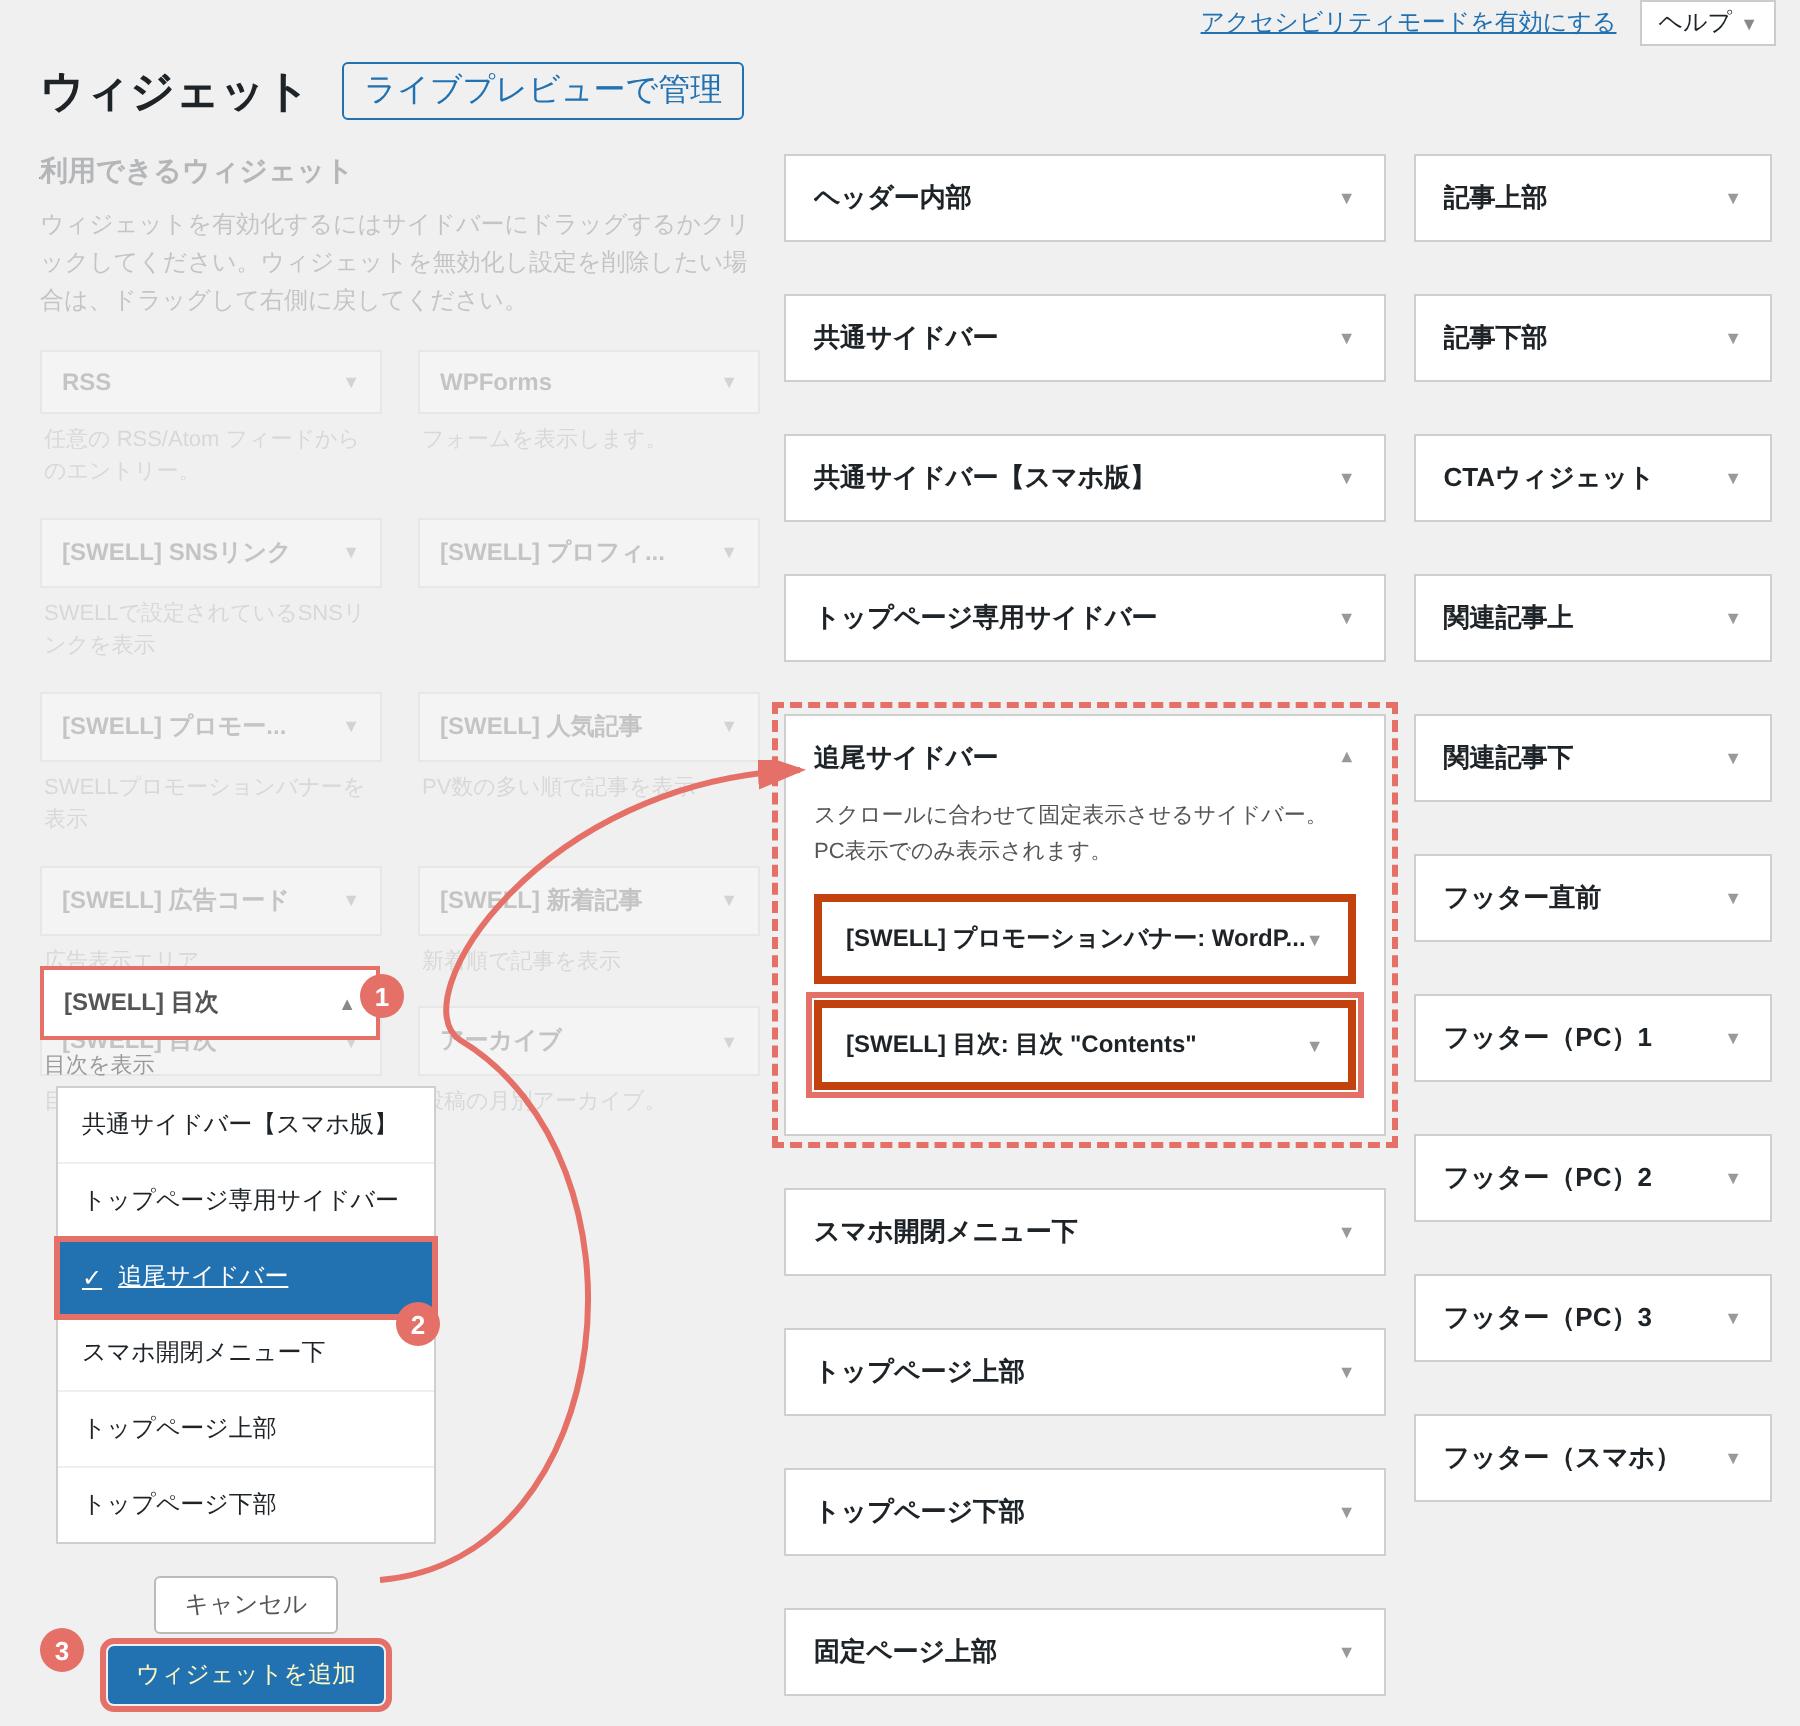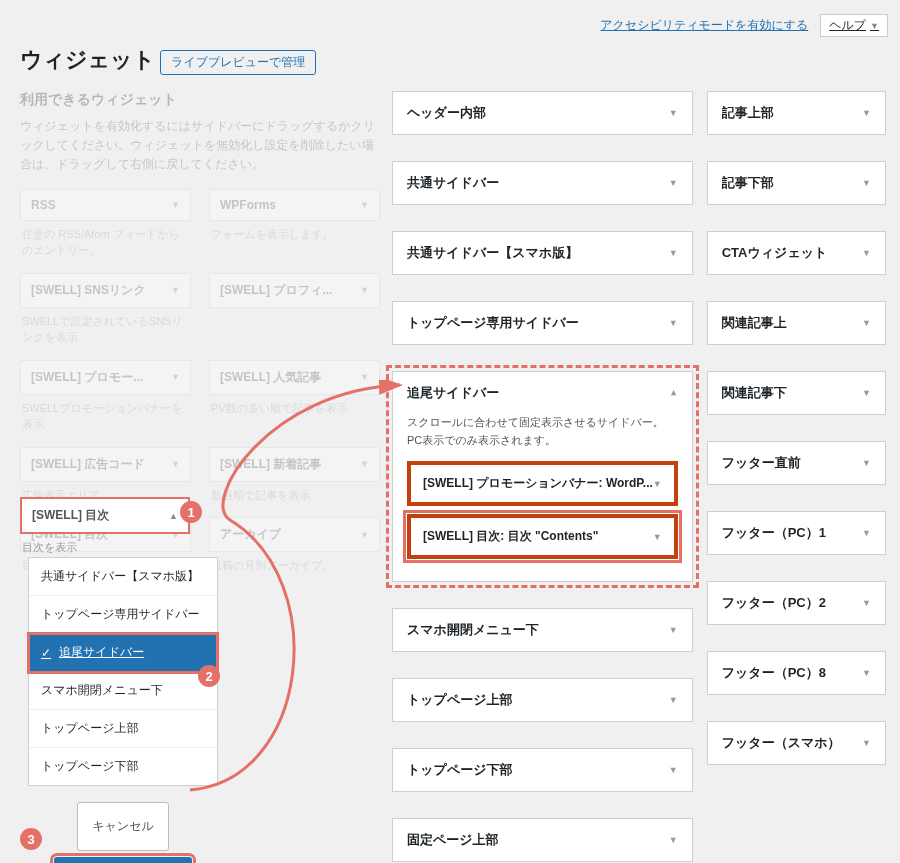--- a/index.html
+++ b/index.html
@@ -12,42 +12,42 @@
     font-size: 13px;
     overflow: hidden;
     position: relative;
   }
 
   
   .topbar {
     display: flex;
     justify-content: flex-end;
     align-items: center;
-    padding: 14px 12px 2px;
+    padding: 0 12px 2px;
     gap: 12px;
     font-size: 12px;
   }
   .topbar a { color: #2271b1; text-decoration: underline; cursor: pointer; }
-  .topbar .help { background: #fff; border: 1px solid #ccc; padding: 2px 8px; font-size: 12px; display:flex; align-items:center; gap:4px; cursor:pointer;text-decoration:underline;}
+  .topbar .help { background: #fff; border: 1px solid #ccc; padding: 2px 8px; font-size: 12px; display:flex; align-items:center; gap:4px; cursor:pointer;}
   .topbar .help .tri-icon { font-size:9px; color:#888; }
 
   
   .page-head {
     display: flex;
-    align-items: flex-end;
-    gap: 5px;
+    align-items: flex-start;
+    gap: 16px;
     padding: 6px 20px 16px;
   }
   .page-head h1 { font-size: 22px; font-weight: 600; color:#1d2327;}
   .page-head .pill {
     border: 1px solid #2271b1;
     color: #2271b1;
     padding: 3px 10px;
     border-radius: 3px;
-    font-size: 12px;
+    font-size: 16px;
     cursor:pointer;
   }
 
   
   .wrap {
     display: flex;
     padding: 0 14px 20px 20px;
     gap: 12px;
     justify-content: space-between;
   }
@@ -97,21 +97,21 @@
     text-decoration:underline;
   }
   .area-chooser .opt.selected.hl { outline:3px solid #E57068; outline-offset:-1px;}
   .area-chooser .chk-icon{display:inline-block;}
 
   .chooser-actions{
     position:absolute; top:711px; left:34px; z-index:5; display:flex; flex-direction:column; align-items:center; gap:6px;
   }
   .chooser-actions .cancel{
     background:#fff; border:1px solid #bbb; color:#555; font-size:12px;
-    padding:15px 14px; border-radius:3px; cursor:pointer;
+    padding:5px 14px; border-radius:3px; cursor:pointer;
   }
   .chooser-actions .add{
     background:#2271b1; color:#fef9c3; border:none; font-size:12px;
     padding:6px 14px; border-radius:3px; cursor:pointer;
     outline:3px solid #E57068; outline-offset:1px;
   }
 
   
   .areas { flex:1; display:flex; gap:14px; }
   .col { flex:1; display:flex; flex-direction:column; gap:26px; }
@@ -395,21 +395,21 @@
           </div>
         </div>
         <div class="area">
           <div class="area-head">
             <span class="ellip">フッター（PC）2</span>
             <span class="tri-icon">▼</span>
           </div>
         </div>
         <div class="area">
           <div class="area-head">
-            <span class="ellip">フッター（PC）8</span>
+            <span class="ellip">フッター（PC）3</span>
             <span class="tri-icon">▼</span>
           </div>
         </div>
         <div class="area">
           <div class="area-head">
             <span class="ellip">フッター（スマホ）</span>
             <span class="tri-icon">▼</span>
           </div>
         </div>
       </div>

